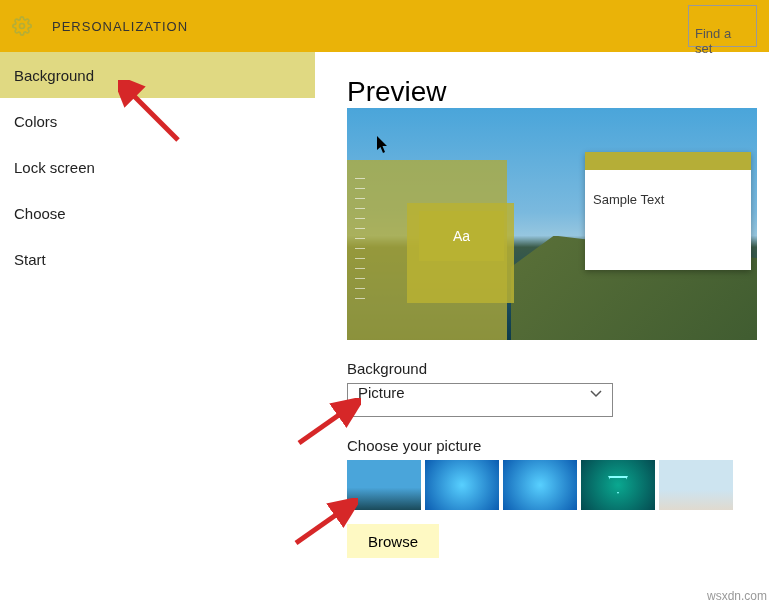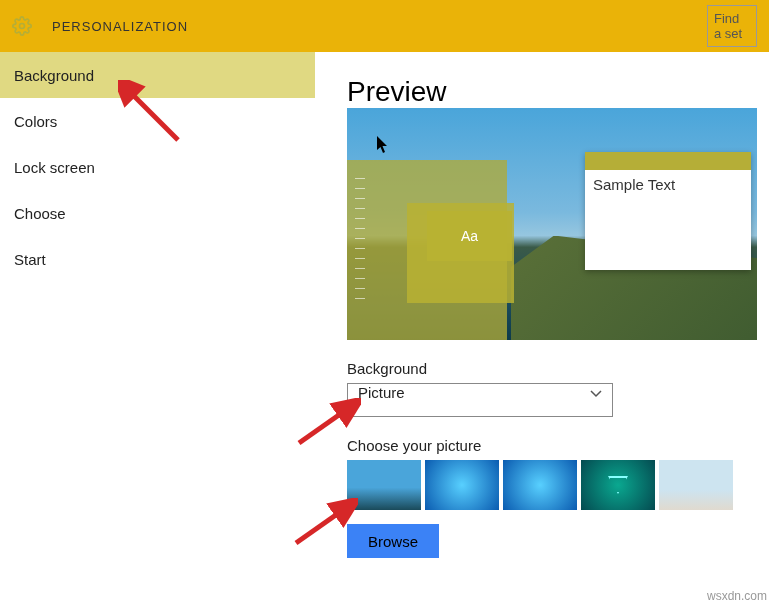--- a/index.html
+++ b/index.html
@@ -1,55 +1,55 @@
 <!DOCTYPE html>
 <html><head>
   <meta charset="utf-8">
   <style>
     * { box-sizing: border-box; margin: 0; padding: 0; font-family: "Segoe UI", Arial, sans-serif; }
     body { width: 769px; height: 605px; overflow: hidden; background: #fff; position: relative; }
 
     .header { height: 52px; background: #eab308; display: flex; align-items: center; padding: 0 12px; }
     .gear { margin-right: 20px; color: #8a8a30; display:flex; align-items:center; }
     .header-title { font-size: 13px; letter-spacing: 1px; color: #333; }
-    .search-box { margin-left: auto; width: 50px; height: 28px; border: 1px solid #999; padding: 20px 6px; color:#555; font-size:13px; display:flex; align-items:center; }
+    .search-box { margin-left: auto; width: 69px; height: 28px; border: 1px solid #999; padding: 20px 6px; color:#555; font-size:13px; display:flex; align-items:flex-start; }
 
     .layout { display:flex; height: calc(100% - 52px); }
     .sidebar { width: 315px; background:#fff; }
     .sidebar-item { height: 46px; display:flex; align-items:center; padding:0 14px; font-size:15px; color:#222; cursor:pointer; }
     .sidebar-item.selected { background:#e0d982; }
 
     .main { flex:1; padding:24px 0 0 32px; }
     .main h1 { font-size:28px; font-weight:400; }
 
     .preview-box { width:410px; height:232px; position:relative; overflow:hidden; }
     .sky { position:absolute; inset:0; background:linear-gradient(180deg,#4aa5da 0%,#7ab9de 45%,#96c6df 55%,#3a5a48 60%,#1a4a5a 85%,#0d3a4a 100%); }
     .mountain { position:absolute; left:40%; top:55%; width:70%; height:45%; background:linear-gradient(135deg,#5a7038,#3d5a30); clip-path:polygon(0% 30%,15% 0%,60% 15%,100% 25%,100% 100%,0% 100%); }
     .olive-left { position:absolute; left:0; top:52px; width:160px; height:180px; background:rgba(176,170,57,0.78); }
     .tile-grid { position:absolute; left:60px; top:95px; width:107px; height:100px; background:rgba(185,178,50,0.85); }
     .tile-grid::before,.tile-grid::after { content:''; position:absolute; background:rgba(185,178,50,0.85);}
-    .tile-aa { position:absolute; left:80px; top:103px; width:85px; height:50px; background:rgba(185,178,50,0.92); color:#fff; display:flex; align-items:center; justify-content:center; font-size:14px; }
+    .tile-aa { position:absolute; left:72px; top:103px; width:85px; height:50px; background:rgba(185,178,50,0.92); color:#fff; display:flex; align-items:center; justify-content:center; font-size:14px; }
     .ruler { position:absolute; left:8px; top:70px; width:10px; height:130px; background:repeating-linear-gradient(180deg,#fff 0 1px,transparent 1px 10px); opacity:0.6; }
     .sample-win { position:absolute; right:6px; top:44px; width:166px; height:118px; background:#fff; box-shadow:0 2px 6px rgba(0,0,0,0.3); }
     .sample-win-title { height:18px; background:#b5ae37; }
-    .sample-win-text { padding:6px 8px; font-size:15px; color:#333; }
+    .sample-win-text { padding:22px 8px; font-size:13px; color:#333; }
     .cursor-arrow { position:absolute; left:30px; top:28px; color:#000; }
 
     .section-label { font-size:15px; margin:20px 0 6px 0; color:#222; }
     .dropdown { width:266px; height:34px; border:1px solid #888; display:flex; align-items:flex-start; padding:0 10px; font-size:15px; color:#222; cursor:pointer; justify-content:space-between; }
 
     .thumbs { display:flex; gap:4px; margin-top:6px; }
     .thumb { width:74px; height:50px; cursor:pointer; }
     .thumb.t0 { background:linear-gradient(180deg,#4aa5da 55%,#1a4a5a); }
     .thumb.t1, .thumb.t2 { background:radial-gradient(circle at 50% 50%,#58d0ff,#0a5bb0); }
     .thumb.t3 { background:radial-gradient(circle at 50% 50%,#0aa890,#044a50); position:relative; }
     .thumb.t3::after { content:''; position:absolute; left:50%; top:50%; width:16px; height:14px; border:2px solid #8ff; transform:translate(-50%,-50%); clip-path:polygon(50% 100%,0 0,100% 0); }
     .thumb.t4 { background:linear-gradient(180deg,#cde4f0 60%,#e0dacf); }
 
-    .browse-btn { width:92px; height:34px; background:#3b82f6; border:none; font-size:15px; margin-top:14px; cursor:pointer; }
+    .browse-btn { width:92px; height:34px; background:#fef9c3; border:none; font-size:15px; margin-top:14px; cursor:pointer; }
 
     .watermark { position:absolute; right:2px; bottom:2px; font-size:12px; color:#999; }
 
     
     .anno { position:absolute; pointer-events:none; }
   </style>
 </head>
 <body>
 
 <div class="header">

